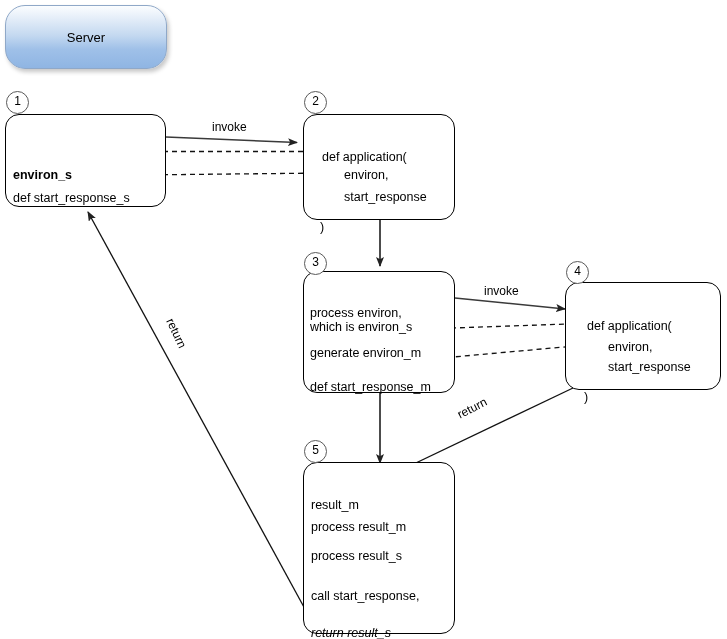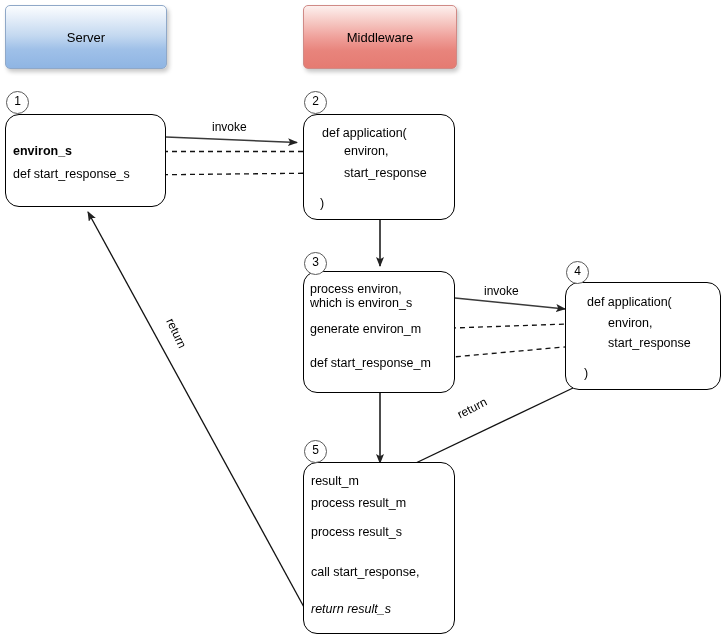--- a/index.html
+++ b/index.html
@@ -21,21 +21,21 @@
     position: absolute;
     left: 0;
     top: 0;
     width: 727px;
     height: 639px;
     pointer-events: none;
   }
   
   .lane {
     position: absolute;
-    border-radius: 5px;
+    border-radius: 20px;
     box-shadow: 2px 3px 4px rgba(0,0,0,0.22);
     display: flex;
     align-items: center;
     justify-content: center;
   }
   .lane-label {
     font-size: 13px;
     color: #000000;
     line-height: 1;
     text-align: center;
@@ -62,20 +62,21 @@
     border: 1.4px solid #000000;
     border-radius: 14px;
     background: #ffffff;
   }
   .steptext {
     position: absolute;
     font-size: 12.5px;
     color: #000000;
     line-height: 15px;
     white-space: pre;
+    margin-top: 24px;
   }
   .badge {
     position: absolute;
     width: 21px;
     height: 21px;
     border-radius: 50%;
     border: 1.2px solid #5a5a5a;
     background: #ffffff;
     color: #000000;
     font-size: 12px;
@@ -92,23 +93,20 @@
   .rot-a { transform: rotate(65deg); transform-origin: left top; }
   .rot-b { transform: rotate(-27deg); transform-origin: left top; }
 </style>
 </head>
 <body>
 
 <div id="canvas">
 
   <div class="lane lane-server">
     <span class="lane-label">Server</span>
-  </div>
-  <div class="lane lane-middleware">
-    <span class="lane-label">Middleware</span>
   </div>
 
   <svg class="layer" viewBox="0 0 727 639">
     <defs>
       <marker id="ah" markerWidth="10" markerHeight="8" refX="9" refY="4" orient="auto" markerUnits="userSpaceOnUse">
         <path d="M0,0 L10,4 L0,8 L2.2,4 Z" fill="#222222"></path>
       </marker>
       <marker id="ahs" markerWidth="8" markerHeight="6.4" refX="7.2" refY="3.2" orient="auto" markerUnits="userSpaceOnUse">
         <path d="M0,0 L8,3.2 L0,6.4 L1.8,3.2 Z" fill="#111111"></path>
       </marker>

